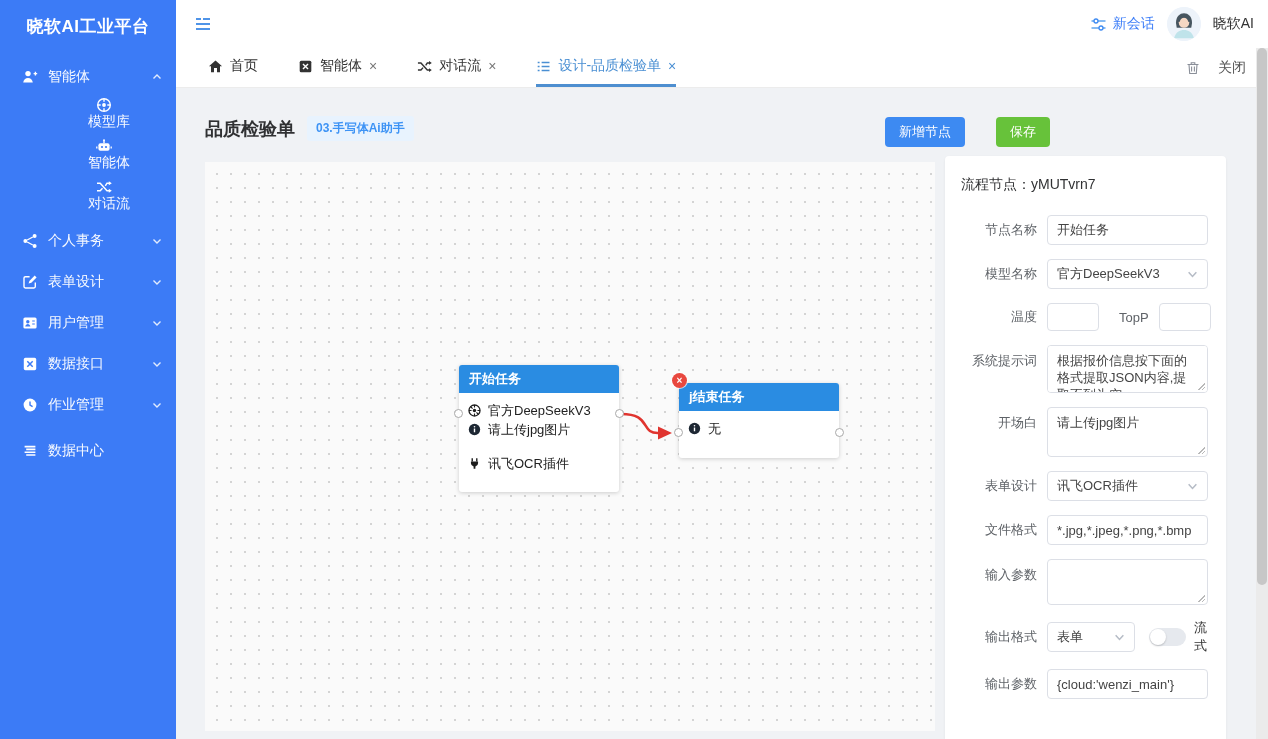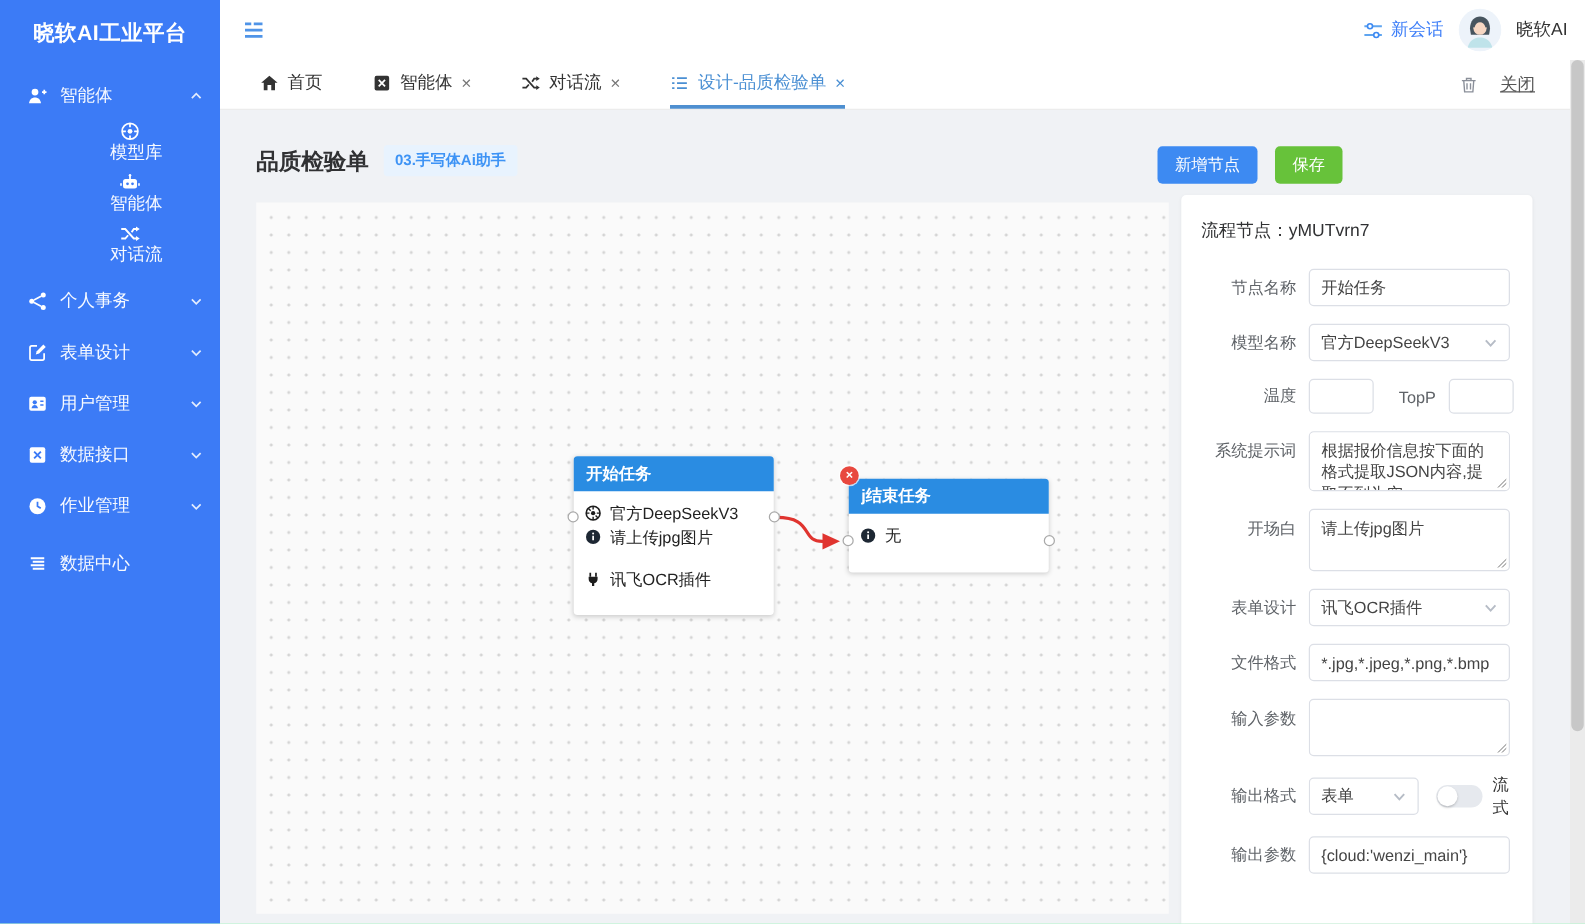--- a/index.html
+++ b/index.html
@@ -31,29 +31,29 @@
   .username { font-size:14px; color:#333; cursor:pointer; }
 
   
   .tabbar { position:absolute; left:176px; top:48px; right:12px; height:40px; background:#fff; border-bottom:1px solid #ececec; display:flex; align-items:stretch; z-index:4; }
   .tabs { display:flex; margin-left:32px; }
   .tab { display:flex; align-items:center; gap:7px; margin-right:40px; font-size:14px; color:#333; cursor:pointer; border-bottom:3px solid transparent; }
   .tab svg { width:15px; height:15px; }
   .tab .tab-close { font-size:14px; color:#777; line-height:1; cursor:pointer; }
   .tab.active { color:#4a8fd3; border-bottom-color:#4e8fd0; }
   .tab.active .tab-close { color:#4a8fd3; }
-  .tabbar-right { margin-left:auto; display:flex; align-items:center; gap:18px; padding-right:28px; color:#555; font-size:14px; cursor:pointer;text-decoration:underline; }
+  .tabbar-right { margin-left:auto; display:flex; align-items:center; gap:18px; padding-right:10px; color:#555; font-size:14px; cursor:pointer; }
   .tabbar-right svg { width:14px; height:14px; }
 
   
   .content { position:absolute; left:176px; top:88px; right:12px; bottom:0; background:#f0f2f5; overflow:hidden; }
   .content-header { position:absolute; left:29px; top:28px; display:flex; align-items:center; gap:12px;text-align:center; }
   .page-title { font-size:18px; font-weight:bold; color:#303133; }
   .page-badge { background:#e8f3fe; color:#3d93f5; font-size:12px; font-weight:bold; padding:4px 9px; border-radius:3px; }
-  .header-buttons { position:absolute; left:709px; top:29px; display:flex; gap:14px;margin-left:41px; }
+  .header-buttons { position:absolute; left:709px; top:29px; display:flex; gap:31px; }
   .btn { border:none; border-radius:4px; color:#fff; font-size:13px; padding:6px 14px; cursor:pointer; font-family:inherit; }
   .btn-blue { background:#3d8af2; }
   .btn-green { background:#67c23a; }
 
   
   .canvas { position:absolute; left:29px; top:74px; width:730px; height:569px; background:#fafafa;
             background-image:radial-gradient(circle,#d4d4d4 1px,transparent 1.4px); background-size:14px 14px; background-position:5px 5px; }
   .edge-layer { position:absolute; left:0; top:0; width:730px; height:569px; pointer-events:none; }
   .flow-node { position:absolute; width:160px; background:#fff; border-radius:3px; box-shadow:0 1px 4px rgba(0,0,0,.18); cursor:grab; }
   .node-header { height:28px; line-height:28px; background:#2a8ce2; color:#fff; font-weight:bold; font-size:13px; padding:0 10px; border-radius:3px 3px 0 0; }

